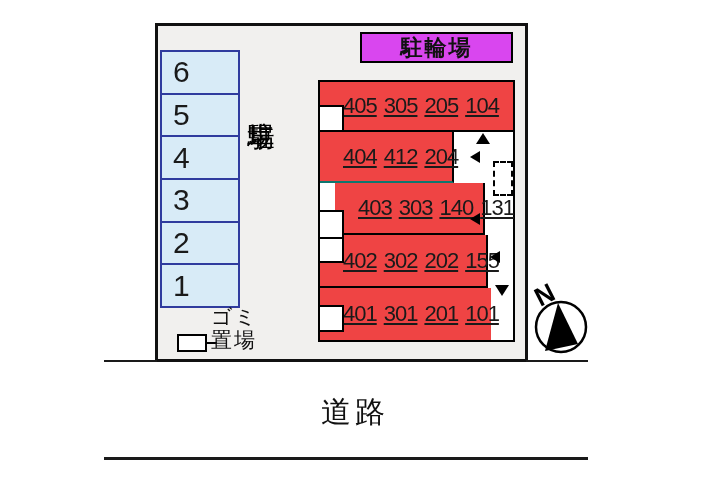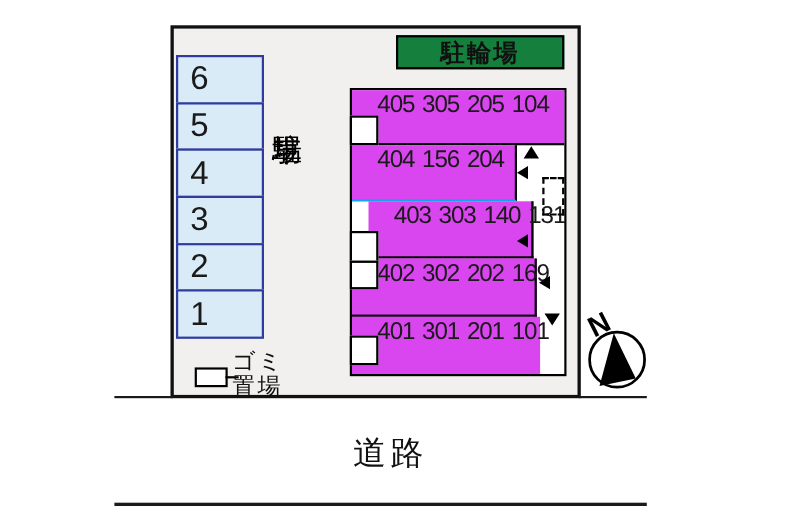--- a/index.html
+++ b/index.html
@@ -21,45 +21,45 @@
     font-size:30px;padding-left:11px;color:#1a1a1a;
   }
   .p-cell:first-child{margin-top:0;}
   
   #parking-label{
     left:243px;top:100px;height:96px;writing-mode:vertical-rl;text-orientation:upright;
     font-size:27px;letter-spacing:1px;font-weight:500;color:#000;
   }
   
   #bicycle-box{
-    left:360px;top:32px;width:153px;height:31px;border:2px solid #000;background:#15803d;
+    left:360px;top:32px;width:153px;height:31px;border:2px solid #000;background:#d946ef;
     box-sizing:border-box;display:flex;align-items:center;justify-content:center;
     font-size:22px;font-weight:600;letter-spacing:2px;
   }
   
   #building{left:318px;top:80px;width:197px;height:262px;border:2px solid #000;
     background:#fff;box-sizing:border-box;}
   .b-row{
-    position:absolute;left:0;background:#d946ef;box-sizing:border-box;
-    display:flex;padding-left:23px;white-space:nowrap;
-    font-size:22px;letter-spacing:-1px;color:#1a1a1a;
+    position:absolute;left:0;background:#ef4444;box-sizing:border-box;
+    display:flex;align-items:center;padding-left:23px;white-space:nowrap;
+    font-size:22px;letter-spacing:-1px;color:#1a1a1a;text-decoration:underline;
   }
   .b-row span{margin-right:7px;}
   .stair-sq{position:absolute;left:-2px;width:26px;background:#fff;border:2px solid #000;box-sizing:border-box;}
   
   #dashed-box{left:493px;top:161px;width:20px;height:35px;border:2px dashed #000;box-sizing:border-box;background:transparent;}
   
   .tri{width:0;height:0;}
   .tri-up{border-left:7px solid transparent;border-right:7px solid transparent;border-bottom:11px solid #000;}
   .tri-down{border-left:7px solid transparent;border-right:7px solid transparent;border-top:11px solid #000;}
   .tri-left{border-top:6px solid transparent;border-bottom:6px solid transparent;border-right:10px solid #000;}
   
   #garbage-icon-rect{left:177px;top:334px;width:30px;height:18px;border:2px solid #000;background:#fff;box-sizing:border-box;}
   #garbage-icon-tab{left:205px;top:342px;width:12px;height:2px;background:#000;}
-  #garbage-label{left:211px;top:305px;font-size:21px;line-height:23px;letter-spacing:2px;font-weight:500;margin-top:12px;}
+  #garbage-label{left:211px;top:305px;font-size:21px;line-height:23px;letter-spacing:2px;font-weight:500;}
   
   #road-label{left:280px;top:392px;width:150px;text-align:center;font-size:30px;letter-spacing:4px;font-weight:500;}
   .road-line{background:#1a1a1a;}
   #road-line-left{left:104px;top:360px;width:53px;height:2px;}
   #road-line-right{left:526px;top:360px;width:62px;height:2px;}
   #road-line-bottom{left:104px;top:457px;width:484px;height:3px;}
   
   #compass{left:528px;top:272px;width:68px;height:88px;}
 </style>
 </head>
@@ -98,38 +98,38 @@
 
   <div id="building" class="abs">
 
     <div class="b-row" style="top:0;height:50px;width:193px;border-bottom:2px solid #000;">
       <span>405</span>
       <span>305</span>
       <span>205</span>
       <span>104</span>
     </div>
 
-    <div class="b-row" style="top:50px;height:51px;width:150px;border-right:2px solid #000;border-bottom:2px solid #0ea5e9;">
+    <div class="b-row" style="top:50px;height:51px;width:134px;border-right:2px solid #000;border-bottom:2px solid #0f766e;">
       <span>404</span>
-      <span>156</span>
+      <span>412</span>
       <span>204</span>
     </div>
 
     <div class="b-row" style="top:101px;height:52px;width:150px;border-right:2px solid #000;border-bottom:2px solid #000;margin-left:15px;">
       <span>403</span>
       <span>303</span>
       <span>140</span>
       <span>131</span>
     </div>
 
     <div class="b-row" style="top:153px;height:53px;width:168px;border-right:2px solid #000;border-bottom:2px solid #000;">
       <span>402</span>
       <span>302</span>
       <span>202</span>
-      <span>169</span>
+      <span>155</span>
     </div>
 
     <div class="b-row" style="top:206px;height:52px;width:171px;">
       <span>401</span>
       <span>301</span>
       <span>201</span>
       <span>101</span>
     </div>
 
     <div class="stair-sq" style="top:23px;height:27px;"></div>

